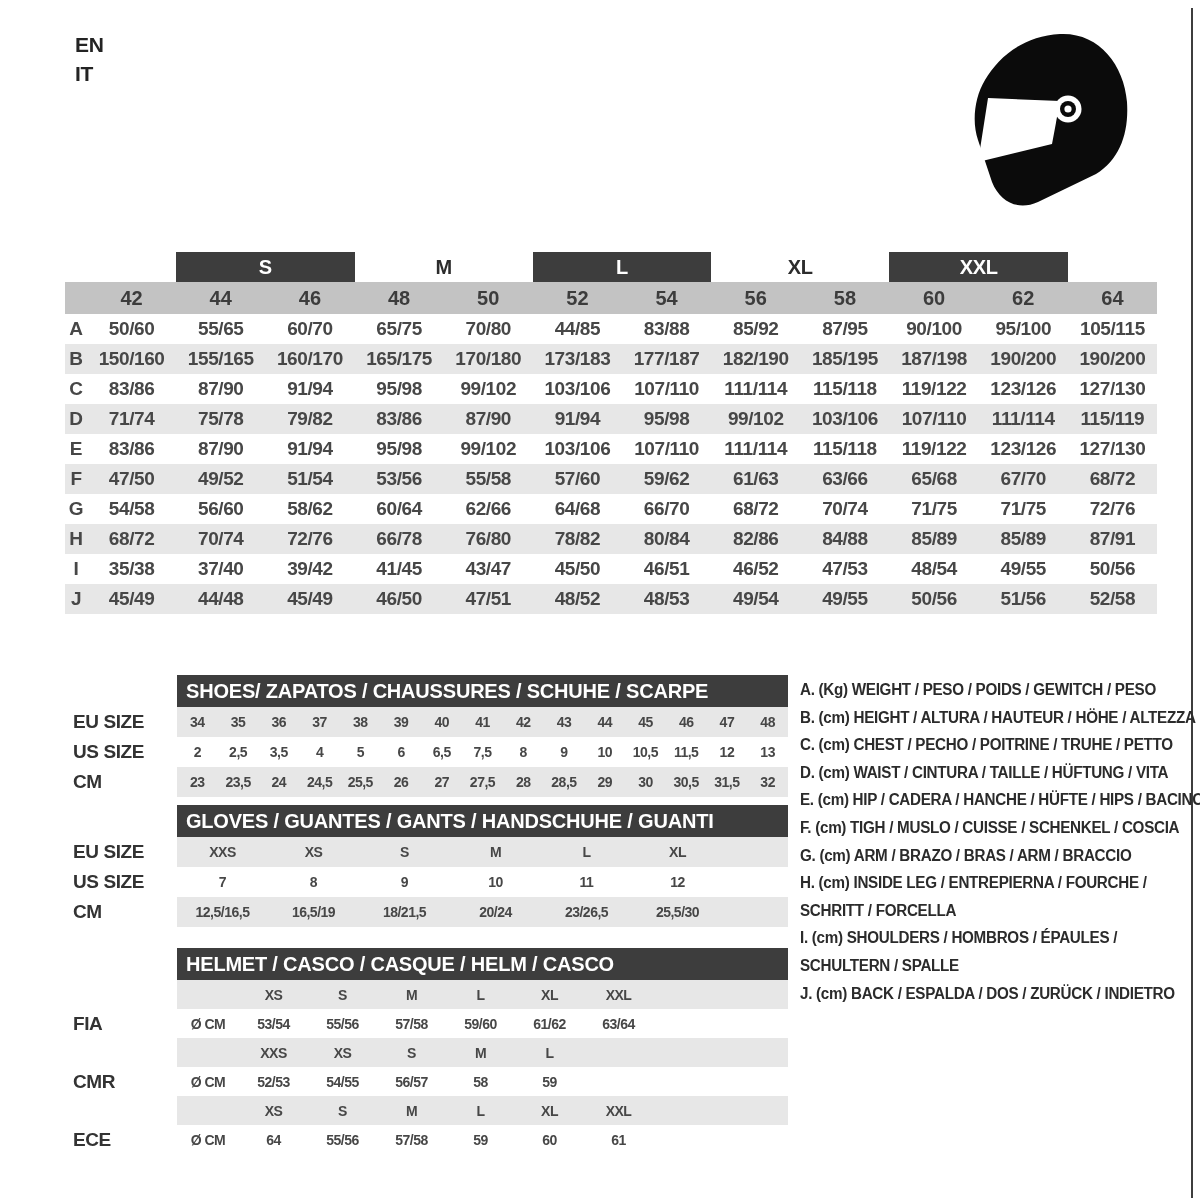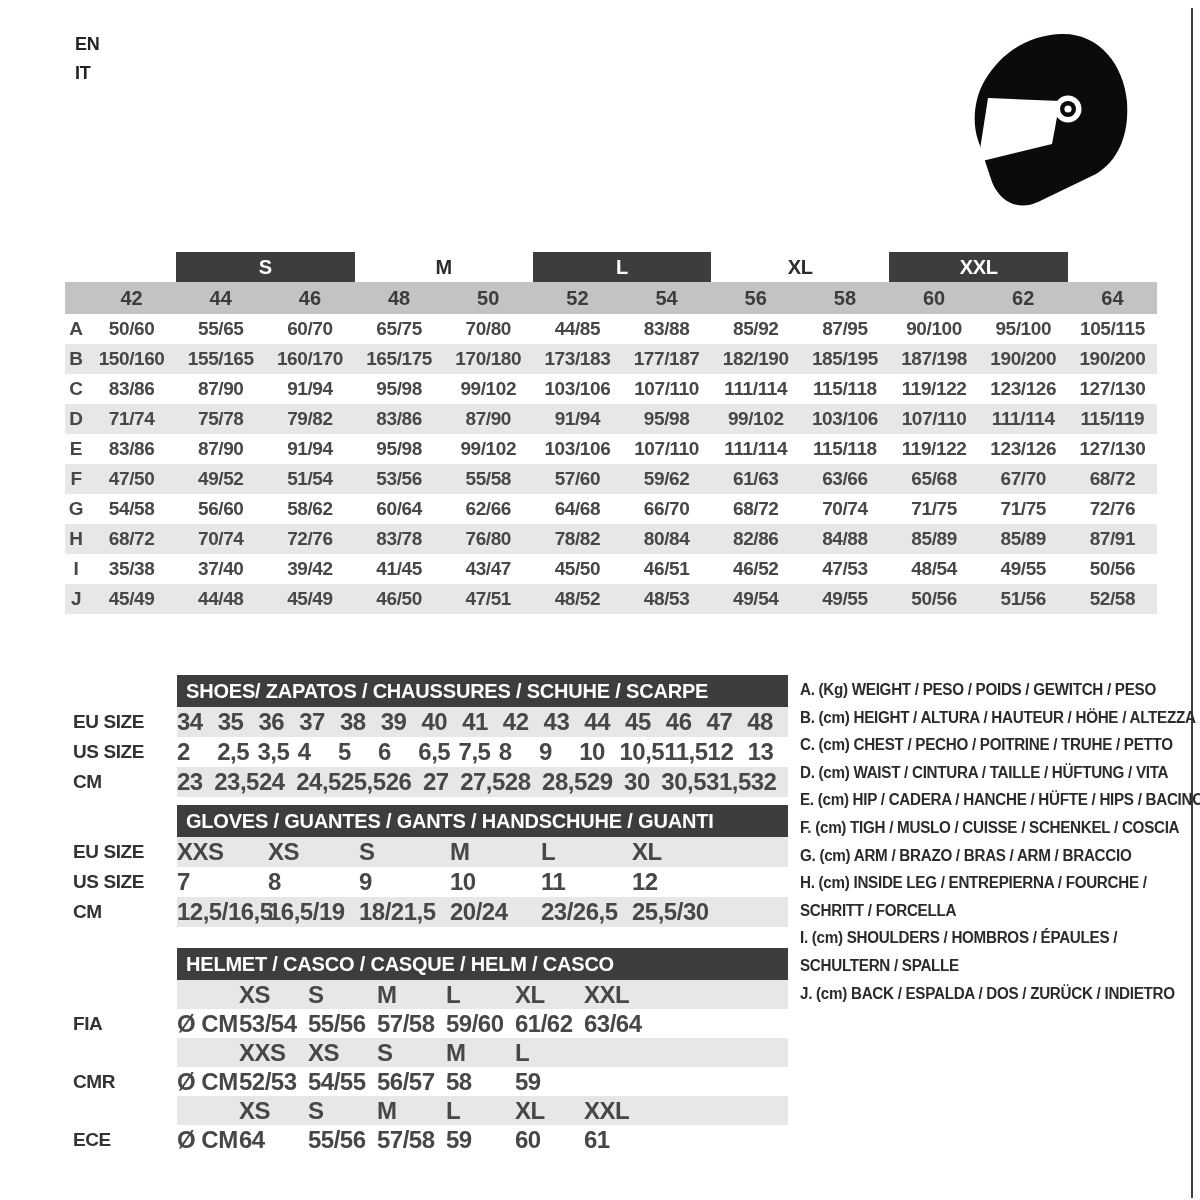--- a/index.html
+++ b/index.html
@@ -5,21 +5,21 @@
   html,body{margin:0;padding:0;}
   body{
     width:1200px;height:1200px;position:relative;overflow:hidden;
     background:#ffffff;color:#3f3f3f;
     font-family:"Liberation Sans","DejaVu Sans",sans-serif;
   }
   .abs{position:absolute;}
 
   
   .lang-block{left:75px;top:30px;}
-  .lang-row{display:flex;font-weight:bold;font-size:18px;line-height:29px;color:#232323;letter-spacing:-0.3px;}
+  .lang-row{display:flex;font-weight:bold;font-size:21px;line-height:29px;color:#232323;letter-spacing:-0.3px;}
   .lang-code{width:44px;flex:0 0 44px;}
 
   
   .helmet-icon{left:972px;top:30px;width:164px;height:182px;}
 
   
   .edge-line{left:1191px;top:8px;width:2px;height:1190px;background:#3e3e3e;}
 
   
   .main-table{left:65px;top:252px;width:1092px;}
@@ -33,22 +33,22 @@
 
   
   .section-label{position:absolute;left:73px;font-size:19px;font-weight:bold;color:#333;line-height:30px;letter-spacing:-0.4px;}
   .bar{
     position:absolute;left:177px;width:611px;height:32px;box-sizing:border-box;
     background:#3d3d3d;color:#ffffff;font-size:20px;font-weight:bold;line-height:32px;
     padding-left:9px;letter-spacing:-0.2px;white-space:nowrap;overflow:hidden;
   }
   .trow{
     position:absolute;left:177px;width:611px;height:30px;box-sizing:border-box;
-    display:grid;align-items:center;text-align:left;
-    font-size:24px;font-weight:bold;color:#474747;letter-spacing:-0.5px;
+    display:grid;align-items:center;text-align:center;
+    font-size:14px;font-weight:bold;color:#474747;letter-spacing:-0.5px;
   }
   .trow.g{background:#e7e7e7;}
   .h29{height:29px;}
   .shoes-grid{grid-template-columns:repeat(15,1fr);}
   .gloves-grid{grid-template-columns:repeat(6,91px);}
   .helmet-grid{grid-template-columns:62px repeat(6,69px);}
 
   
   .legend{left:800px;top:676px;width:420px;}
   .legend-line{
@@ -204,21 +204,21 @@
       <div>70/74</div>
       <div>71/75</div>
       <div>71/75</div>
       <div>72/76</div>
     </div>
     <div class="mrow data-row stripe">
       <div>H</div>
       <div>68/72</div>
       <div>70/74</div>
       <div>72/76</div>
-      <div>83/78</div>
+      <div>66/78</div>
       <div>76/80</div>
       <div>78/82</div>
       <div>80/84</div>
       <div>82/86</div>
       <div>84/88</div>
       <div>85/89</div>
       <div>85/89</div>
       <div>87/91</div>
     </div>
     <div class="mrow data-row">

